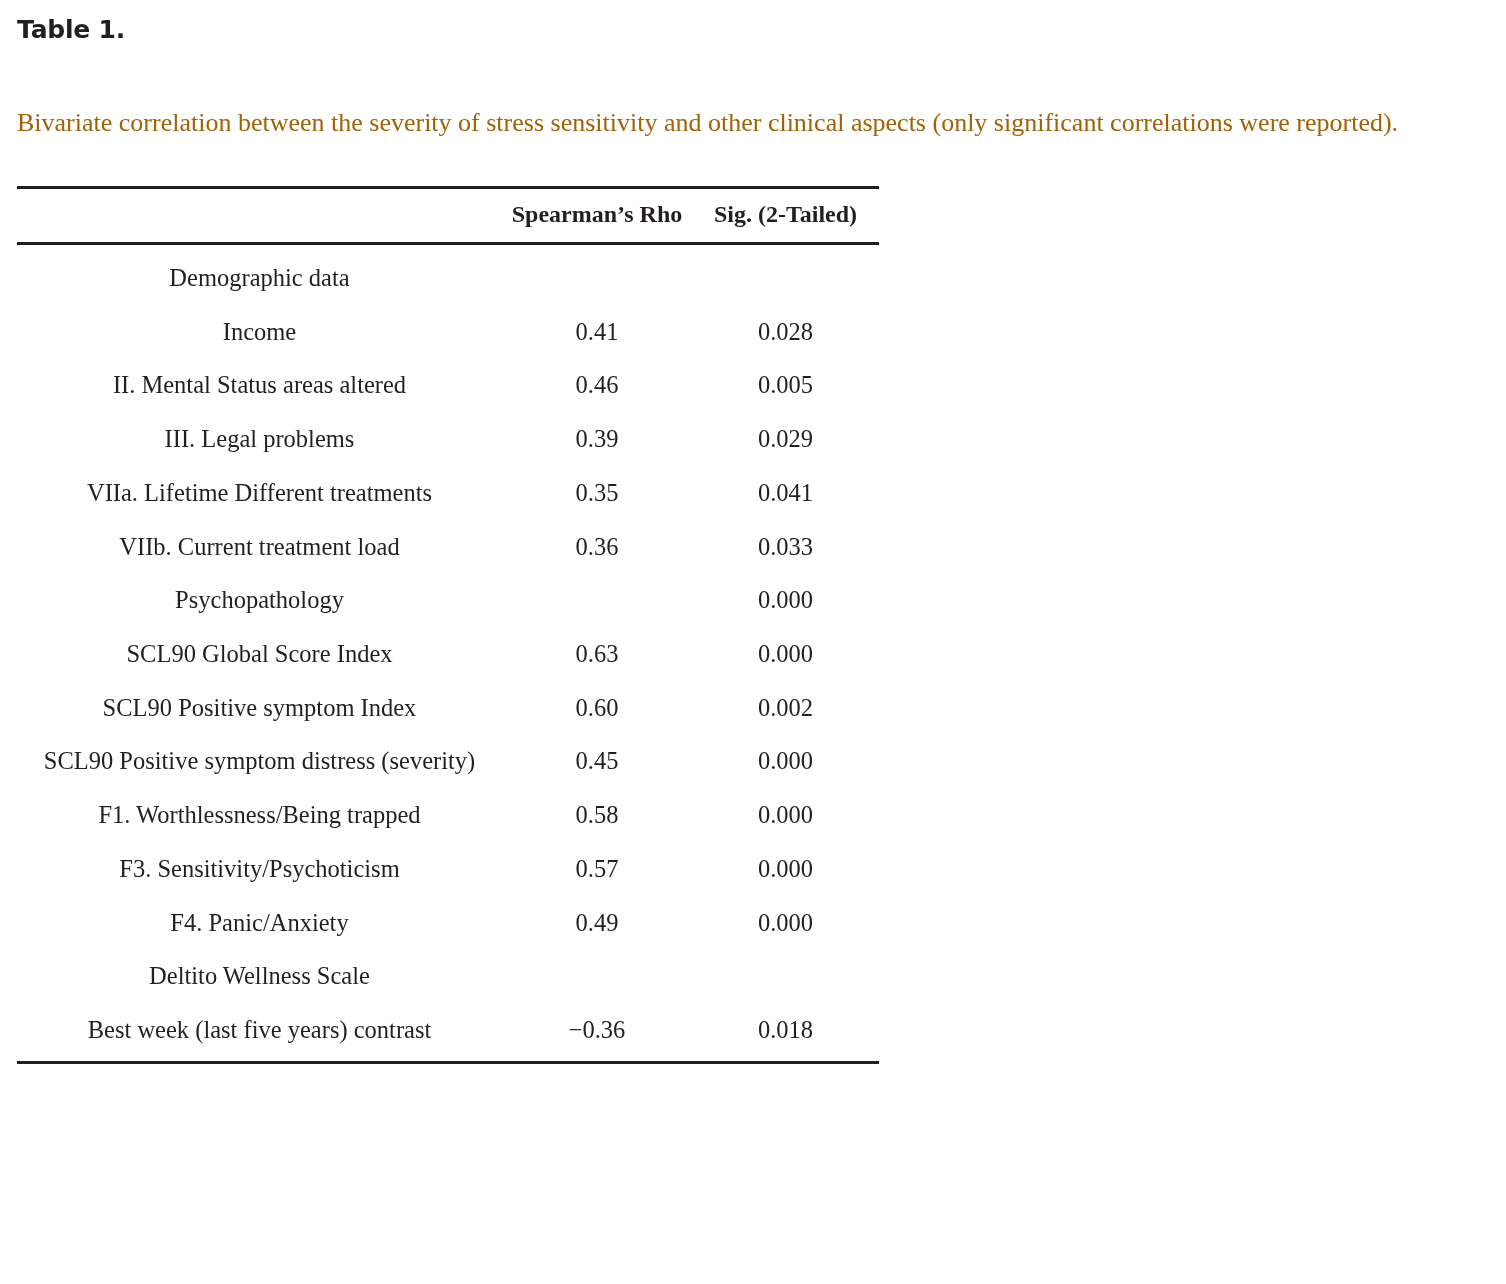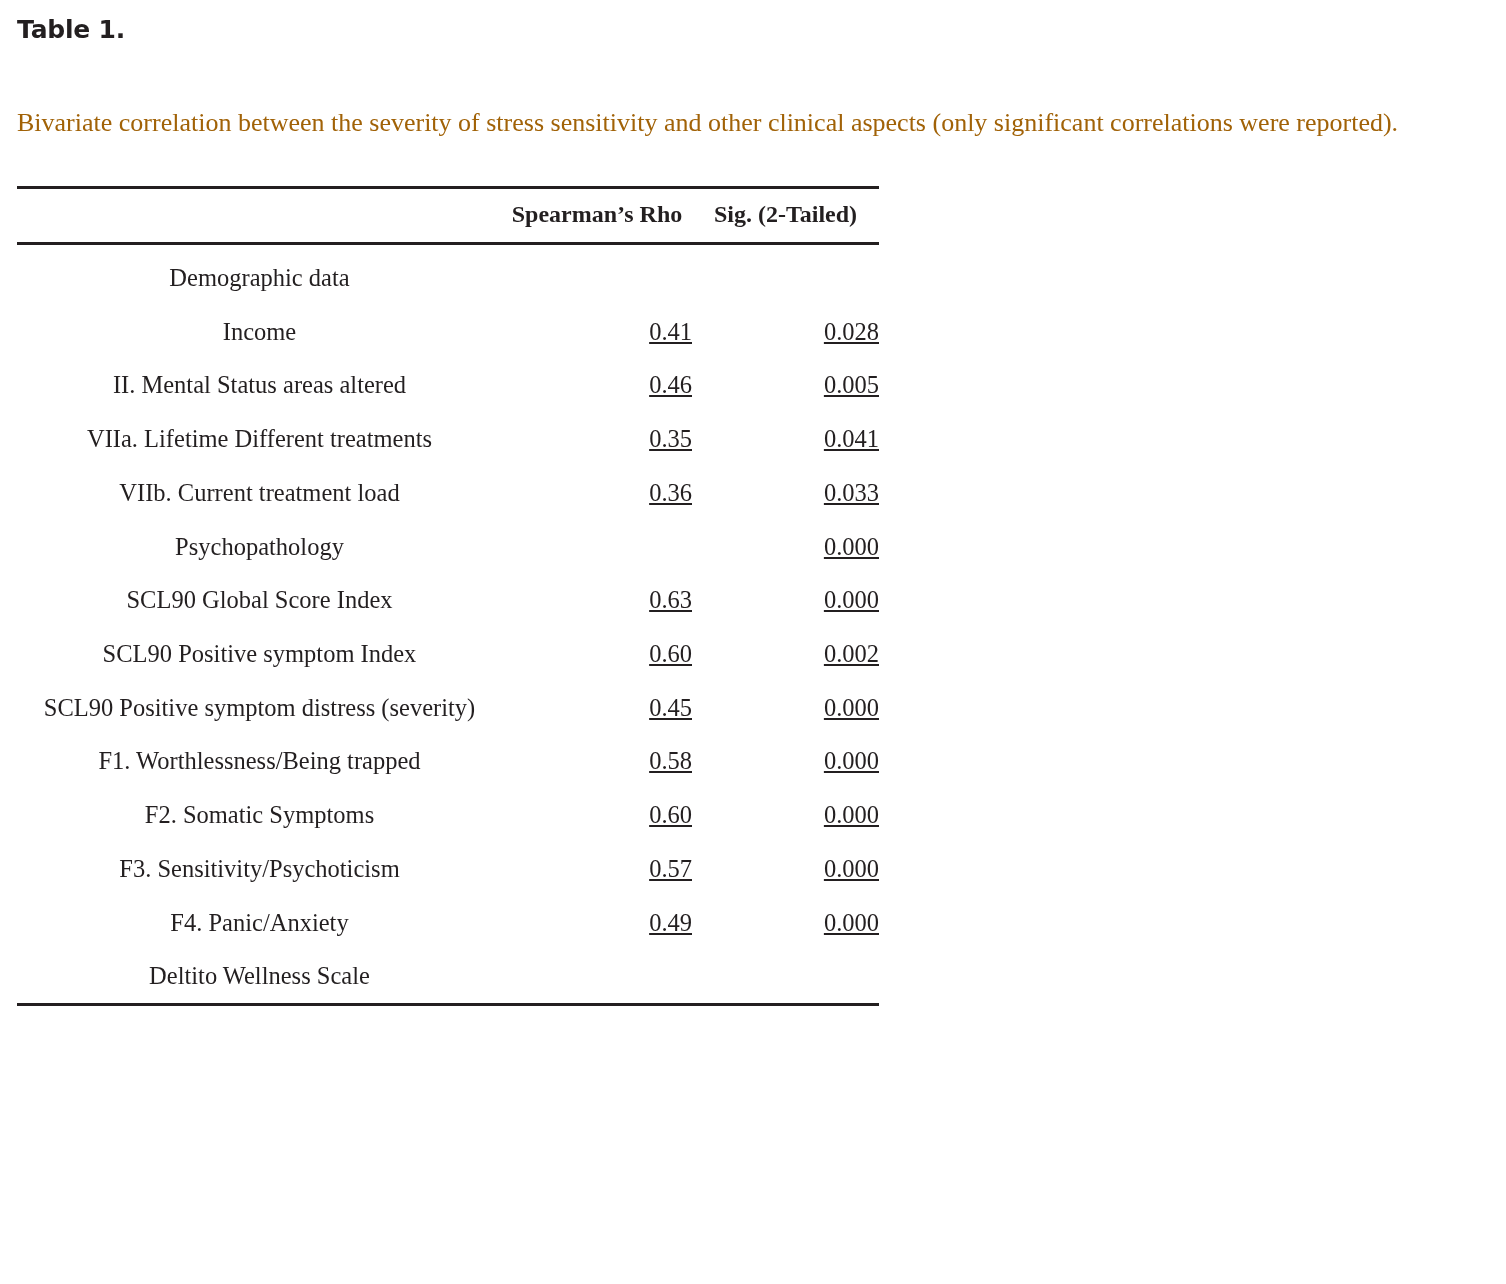--- a/index.html
+++ b/index.html
@@ -98,21 +98,21 @@
     text-align: center;
     padding: 14px 0 14px 0;
     font-size: 24.5px;
     line-height: 1.05;
     color: #231f20;
     white-space: nowrap;
   }
   tbody tr.row-first td { padding-top: 20px; }
   tbody tr.row-last td  { padding-bottom: 18px; }
   tbody td.label-cell { text-align: center; margin-top: 12px; }
-  tbody td.num-cell { text-align: right; text-decoration: underline; }
+  tbody td.num-cell { text-align: center; }
 </style>
 </head>
 <body>
 
 <div class="page">
 
   <div class="table-label">Table 1.</div>
 
   <div class="table-caption">Bivariate correlation between the severity of stress sensitivity and other clinical aspects (only significant correlations were reported).</div>
 
@@ -150,20 +150,25 @@
             <td class="label-cell">Income</td>
             <td class="num-cell">0.41</td>
             <td class="num-cell">0.028</td>
           </tr>
           <tr>
             <td class="label-cell">II. Mental Status areas altered</td>
             <td class="num-cell">0.46</td>
             <td class="num-cell">0.005</td>
           </tr>
           <tr>
+            <td class="label-cell">III. Legal problems</td>
+            <td class="num-cell">0.39</td>
+            <td class="num-cell">0.029</td>
+          </tr>
+          <tr>
             <td class="label-cell">VIIa. Lifetime Different treatments</td>
             <td class="num-cell">0.35</td>
             <td class="num-cell">0.041</td>
           </tr>
           <tr>
             <td class="label-cell">VIIb. Current treatment load</td>
             <td class="num-cell">0.36</td>
             <td class="num-cell">0.033</td>
           </tr>
           <tr>
@@ -185,38 +190,38 @@
             <td class="label-cell">SCL90 Positive symptom distress (severity)</td>
             <td class="num-cell">0.45</td>
             <td class="num-cell">0.000</td>
           </tr>
           <tr>
             <td class="label-cell">F1. Worthlessness/Being trapped</td>
             <td class="num-cell">0.58</td>
             <td class="num-cell">0.000</td>
           </tr>
           <tr>
-            <td class="label-cell">F2. Somatic Symptoms</td>
-            <td class="num-cell">0.60</td>
-            <td class="num-cell">0.000</td>
-          </tr>
-          <tr>
             <td class="label-cell">F3. Sensitivity/Psychoticism</td>
             <td class="num-cell">0.57</td>
             <td class="num-cell">0.000</td>
           </tr>
           <tr>
             <td class="label-cell">F4. Panic/Anxiety</td>
             <td class="num-cell">0.49</td>
             <td class="num-cell">0.000</td>
           </tr>
           <tr>
             <td class="label-cell">Deltito Wellness Scale</td>
             <td class="num-cell"></td>
             <td class="num-cell"></td>
+          </tr>
+          <tr class="row-last">
+            <td class="label-cell">Best week (last five years) contrast</td>
+            <td class="num-cell">−0.36</td>
+            <td class="num-cell">0.018</td>
           </tr>
         </tbody>
       <tfoot>
         <tr class="rule-bottom">
           <td></td>
           <td></td>
           <td></td>
         </tr>
       </tfoot>
     </table>

